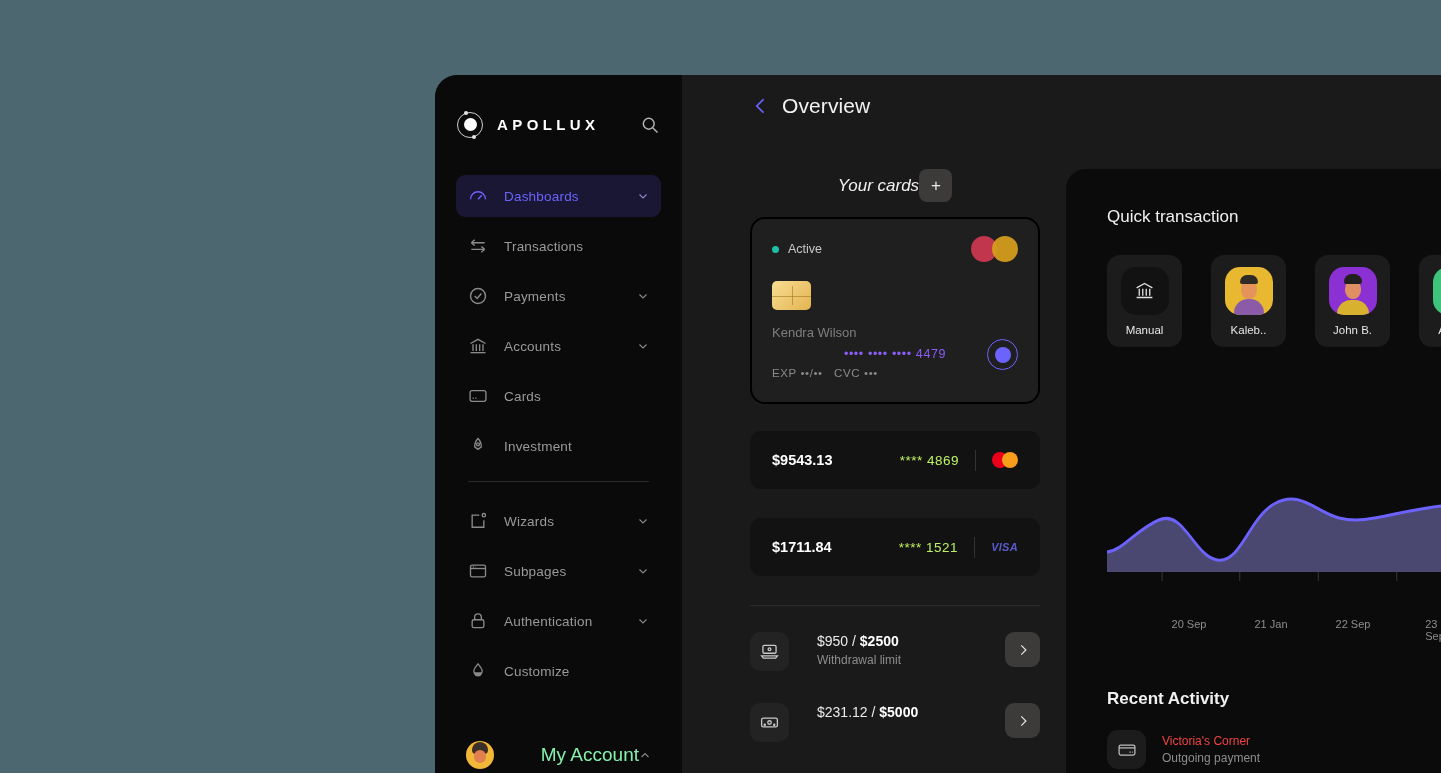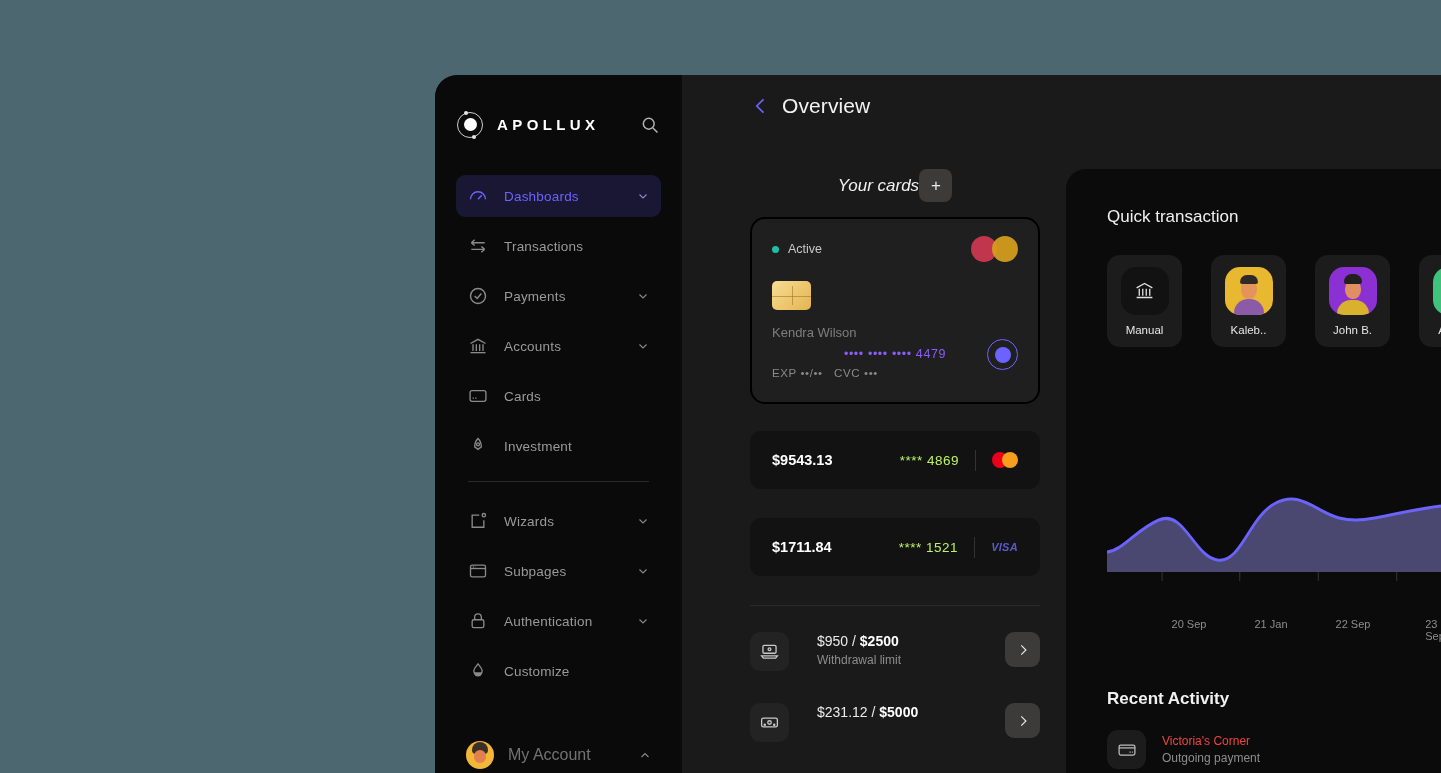--- a/index.html
+++ b/index.html
@@ -132,21 +132,21 @@
     position: absolute; left: 6px; top: 1px;
     width: 16px; height: 12px; border-radius: 8px 8px 4px 4px;
     background: #3b3029;
   }
   .acct-avatar .face {
     position: absolute; left: 8px; top: 9px;
     width: 12px; height: 13px; border-radius: 6px;
     background: #e2804f;
   }
   .account-row .lbl {
-    margin-left: 14px; font-size: 16px; color: #737373; flex: 1;
+    margin-left: 14px; font-size: 19px; color: #86efac; flex: 1; text-align: right;
   }
   .account-row .chev { width: 12px; height: 12px; color: #8a8a8a; }
 
   
   #main {
     flex: 1;
     position: relative;
     background: #1a1a1a;
     overflow: hidden;
   }

